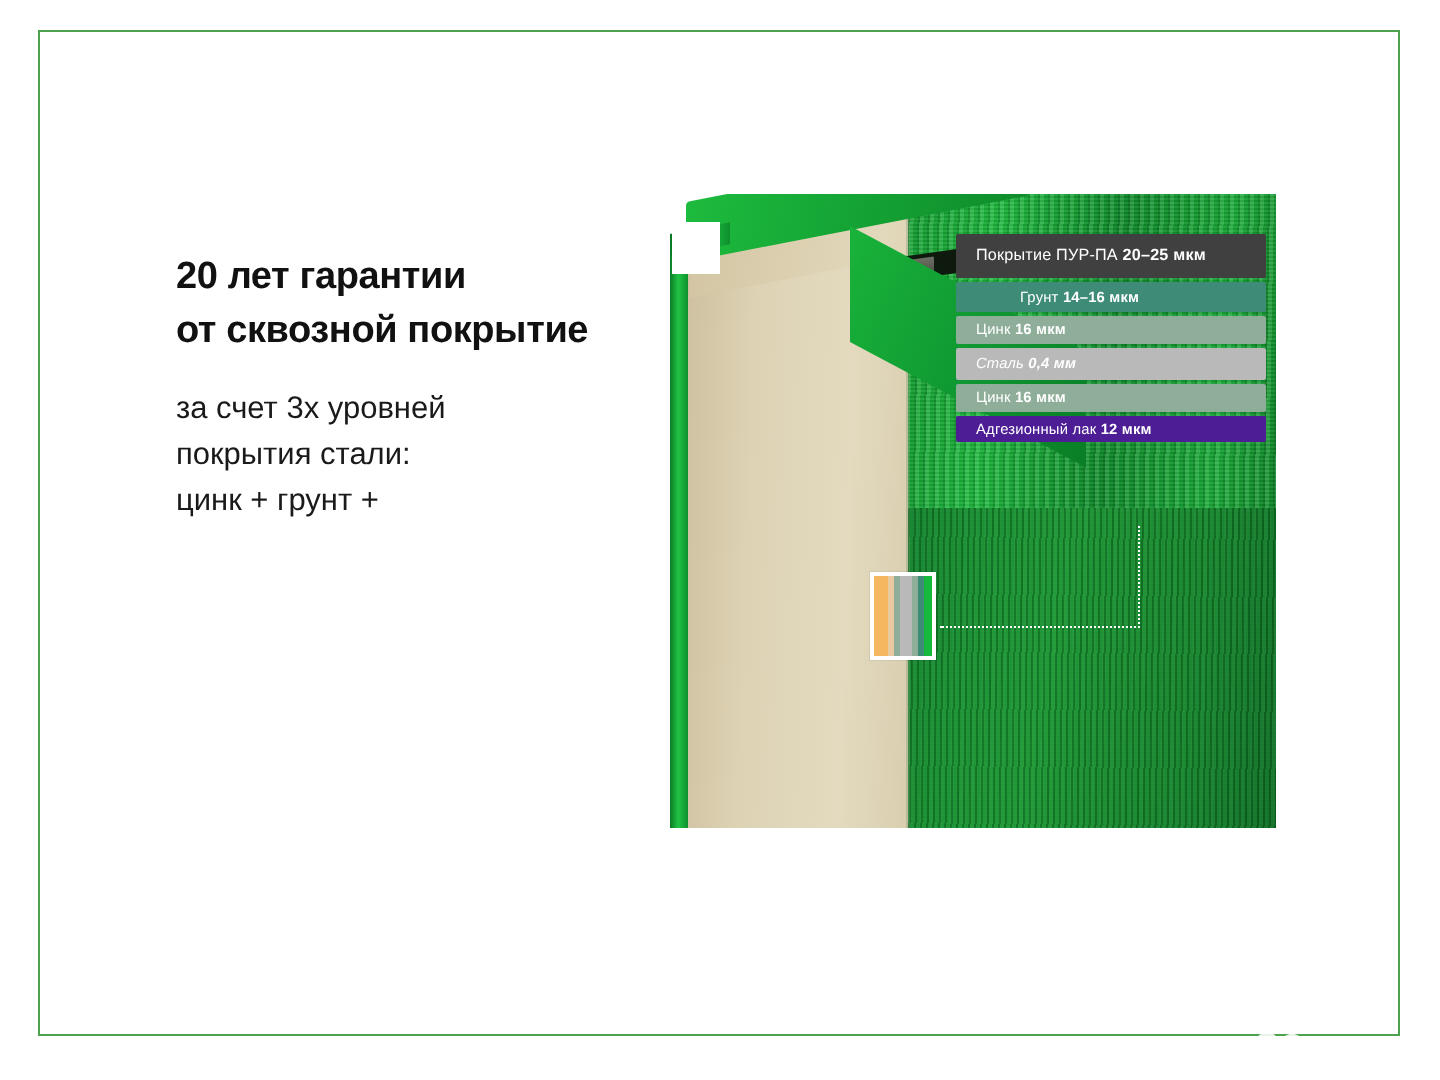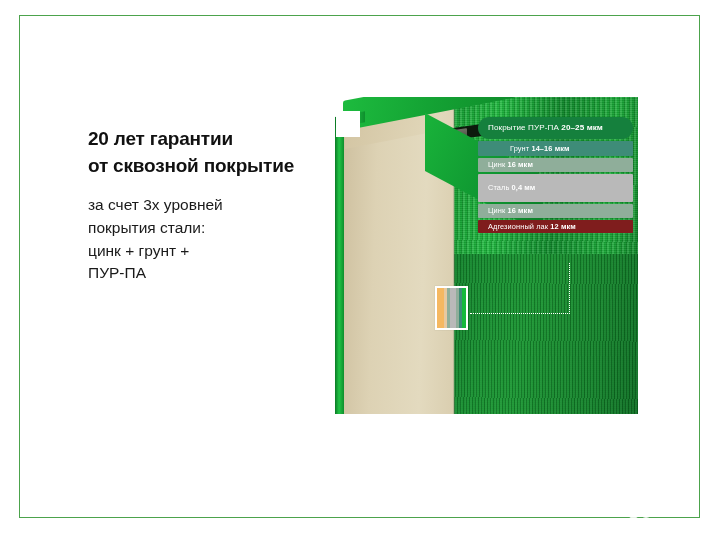--- a/index.html
+++ b/index.html
@@ -267,21 +267,20 @@
 
   <div id="text-col">
     <div id="headline">
       <span class="hl-line">20 лет гарантии</span>
       <span class="hl-line">от сквозной покрытие</span>
     </div>
     <div id="subline">
       <span class="sb-line">за счет 3х уровней</span>
       <span class="sb-line">покрытия стали:</span>
       <span class="sb-line">цинк + грунт +</span>
-      <span class="sb-line">ПУР-ПА</span>
     </div>
   </div>
 
 </div>
 
 <div id="photo">
   <div class="beige-body"></div>
   <div class="beige-top"></div>
   <div class="green-sheet"></div>
   <div class="green-sheet-dark"></div>
@@ -302,36 +301,36 @@
     <div class="stripe" style="background: rgb(185, 185, 185); width: 6px;"></div>
     <div class="stripe" style="background: rgb(143, 174, 154); width: 3px;"></div>
     <div class="stripe" style="background: rgb(62, 140, 120); width: 3px;"></div>
     <div class="stripe" style="background: rgb(22, 185, 60); width: 4px;"></div>
   </div>
 
 <div id="leader-h"></div>
 <div id="leader-v"></div>
 
 <div id="legend">
-    <div class="layer" style="background: #15803d; height: 22px; border-radius: 11px;">
+    <div class="layer" style="background: #404040; height: 22px;">
       <span class="lyr-text" style="color: rgb(255, 255, 255); font-size: 8.1px;">Покрытие ПУР-ПА <b>20–25 мкм</b></span>
     </div>
     <div class="layer" style="background: rgb(62, 140, 120); height: 15px;">
       <span class="lyr-text" style="color: rgb(255, 255, 255); padding-left: 22px;">Грунт <b>14–16 мкм</b></span>
     </div>
     <div class="layer" style="background: rgb(143, 174, 154); height: 14px;">
       <span class="lyr-text" style="color: rgb(255, 255, 255);">Цинк <b>16 мкм</b></span>
     </div>
-    <div class="layer" style="background: rgb(185, 185, 185); height: 28px;">
+    <div class="layer" style="background: rgb(185, 185, 185); height: 16px; font-style: italic;">
       <span class="lyr-text" style="color: rgb(255, 255, 255);">Сталь <b>0,4 мм</b></span>
     </div>
     <div class="layer" style="background: rgb(143, 174, 154); height: 14px;">
       <span class="lyr-text" style="color: rgb(255, 255, 255);">Цинк <b>16 мкм</b></span>
     </div>
-    <div class="layer" style="background: #7f1d1d; height: 13px;">
+    <div class="layer" style="background: #4c1d95; height: 13px;">
       <span class="lyr-text" style="color: rgb(255, 255, 255);">Адгезионный лак <b>12 мкм</b></span>
     </div>
   </div>
 
 <div id="avito">
   <svg width="86" height="26" viewBox="0 0 86 26" aria-hidden="true">
     <g fill="none" stroke="#ffffff" stroke-width="2.2" opacity="0.95">
       <circle cx="8.5" cy="8.5" r="6"></circle>
       <circle cx="8.5" cy="19" r="4"></circle>
       <circle cx="19.5" cy="19" r="4"></circle>

